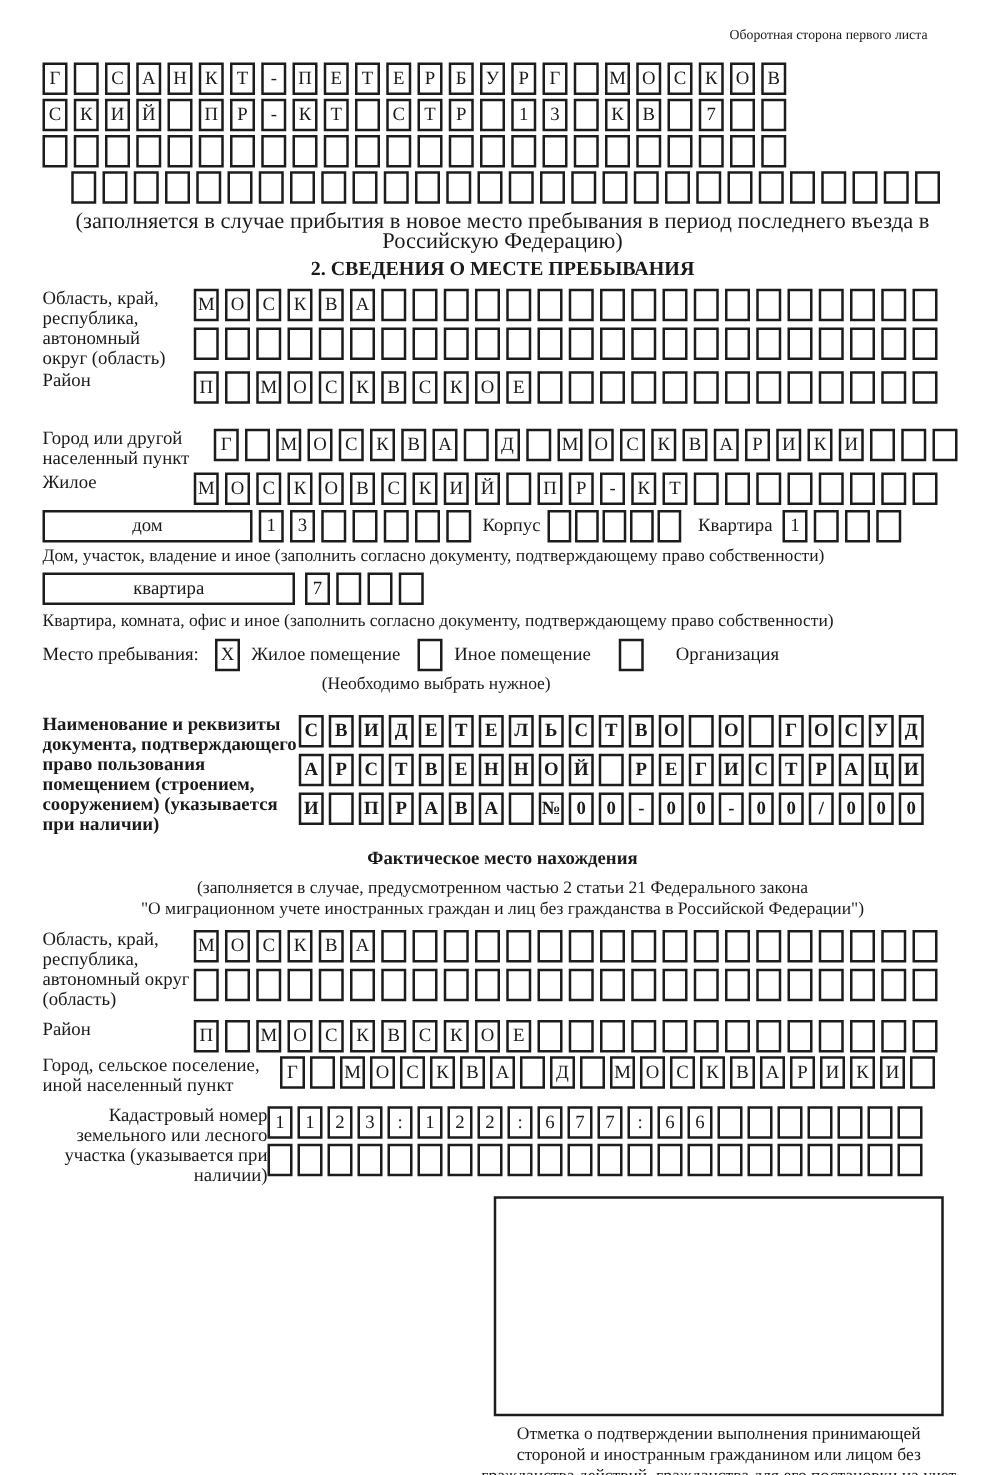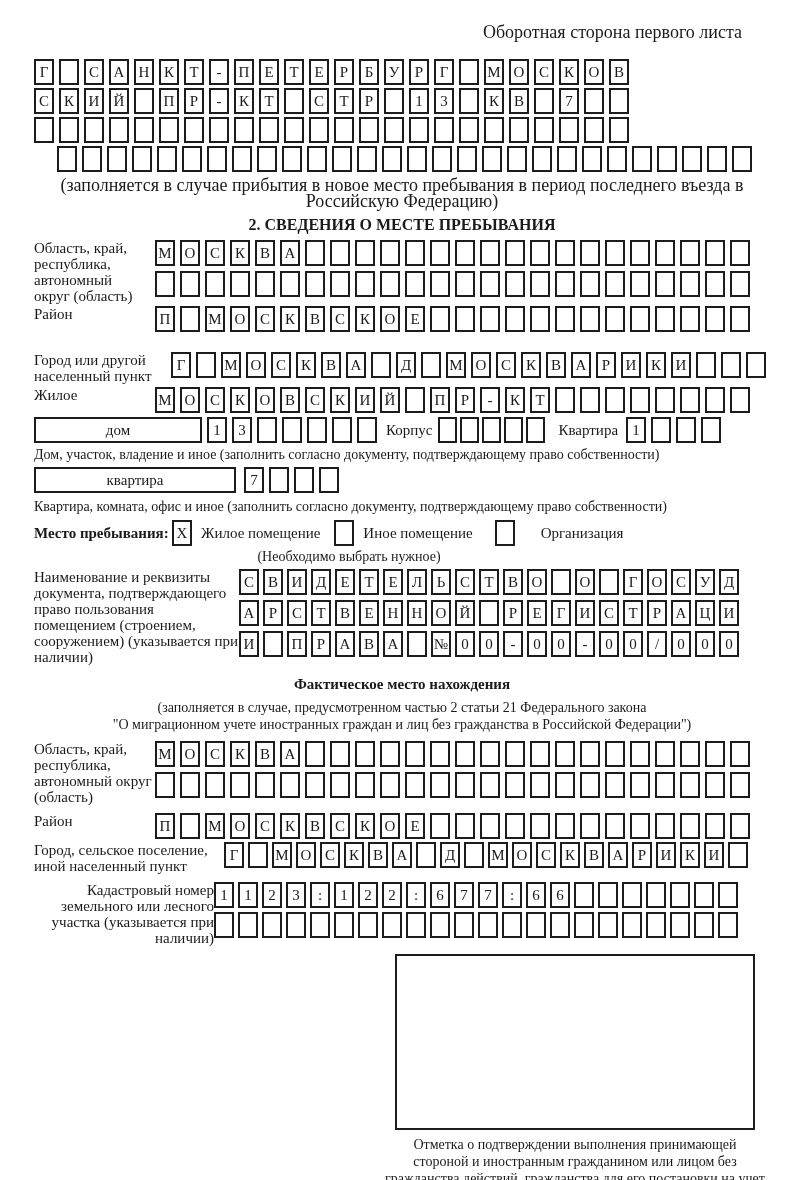--- a/index.html
+++ b/index.html
@@ -3,21 +3,21 @@
 <meta charset="utf-8">
 <style>
   * { margin:0; padding:0; box-sizing:border-box; }
   html,body { background:#fff; }
   .page {
     width:800px; height:1180px; overflow:hidden;
     padding:0 30px 0 34px;
     background:#fff; color:#1a1a1a;
     font-family:"Liberation Serif","DejaVu Serif",serif;
   }
-  .corner { text-align:right; font-size:18px; margin-top:22px; padding-right:28px; }
+  .corner { text-align:right; font-size:11px; margin-top:22px; padding-right:28px; }
   .frow { display:flex; align-items:flex-start; }
   .lbl { font-size:15px; line-height:16px; flex:0 0 auto; }
   .rows { display:flex; flex-direction:column; gap:3px; }
   .rows.g5 { gap:5px; }
   .cells { display:flex; gap:5px; flex:0 0 auto; }
   .cells.g4 { gap:4px; }
   .cells.g3 { gap:3px; }
   .cb {
     width:20px; height:26px; flex:0 0 auto;
     border:2px solid #1c1c1c; background:#fff;
@@ -338,31 +338,31 @@
     <div class="cells" style="margin-left:8px;">
         <span class="cb">7</span>
         <span class="cb"></span>
         <span class="cb"></span>
         <span class="cb"></span>
       </div>
   </div>
   <div class="cap14" style="margin-top:5px;">Квартира, комната, офис и иное (заполнить согласно документу, подтверждающему право собственности)</div>
 
   <div class="frow" style="margin-top:5px;">
-    <div class="inline-lbl" style="width:138px;font-weight:bold;">Место пребывания:</div>
+    <div class="inline-lbl" style="width:138px;">Место пребывания:</div>
     <span class="cb">X</span>
     <div class="inline-lbl" style="margin-left:9px;">Жилое помещение</div>
     <span class="cb" style="margin-left:14px;"></span>
     <div class="inline-lbl" style="margin-left:9px;">Иное помещение</div>
     <span class="cb" style="margin-left:22px;"></span>
     <div class="inline-lbl" style="margin-left:26px;">Организация</div>
   </div>
   <div class="cap14 center" style="margin-top:2px;margin-left:180px;width:270px;">(Необходимо выбрать нужное)</div>
 
-  <div class="frow" style="margin-top:4px;">
+  <div class="frow" style="margin-top:16px;font-weight:bold;">
     <div class="lbl" style="width:211px;max-width:205px;">Наименование и реквизиты документа, подтверждающего право пользования помещением (строением, сооружением) (указывается при наличии)</div>
     <div class="rows g5">
       <div class="cells g4">
           <span class="cb">С</span>
           <span class="cb">В</span>
           <span class="cb">И</span>
           <span class="cb">Д</span>
           <span class="cb">Е</span>
           <span class="cb">Т</span>
           <span class="cb">Е</span>

